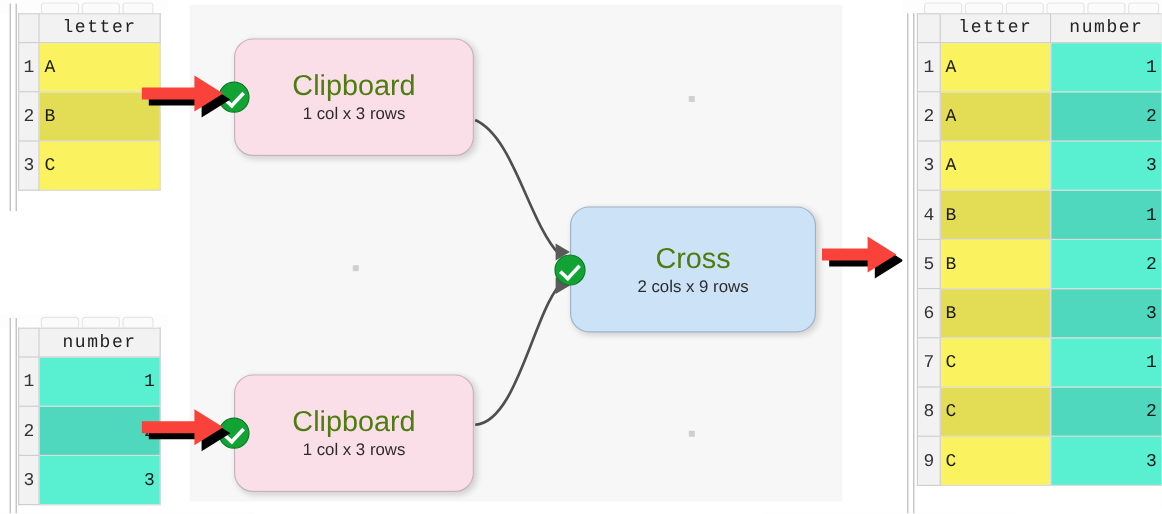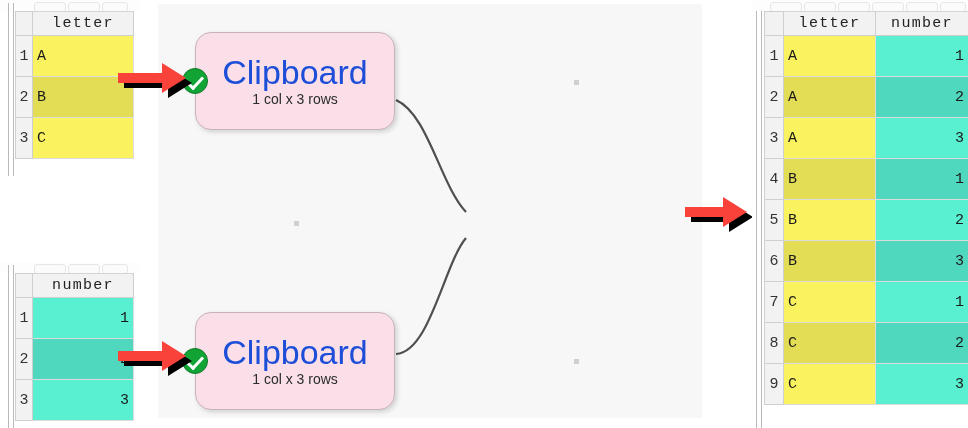--- a/index.html
+++ b/index.html
@@ -87,21 +87,21 @@
   
   .node{
     position:absolute;
     border-radius:16px;
     box-sizing:border-box;
     box-shadow:2px 2px 5px rgba(0,0,0,0.16);
     display:flex;flex-direction:column;
     align-items:center;justify-content:center;
   }
   .node .title{
-    font-size:34px;color:#1d4ed8;line-height:1;
+    font-size:24px;color:#4d7c0f;line-height:1;
     font-family:"Liberation Sans",sans-serif;
   }
   .node .sub{
     margin-top:2px;font-size:14px;color:#2b2b2b;
     font-family:"Liberation Sans",sans-serif;
   }
   .node.clip{background:#fbdfe8;border:1px solid #c9b3bb;}
   .node.cross{background:#cbe2f7;border:1px solid #9fb4c9;}
 
   .check{
@@ -214,20 +214,27 @@
     <div class="title">Clipboard</div>
     <div class="sub">1 col x 3 rows</div>
   </div>
 
   <div class="node clip" style="left:37px;top:308px;width:200px;height:98px;">
     <div class="check"></div>
     <div class="title">Clipboard</div>
     <div class="sub">1 col x 3 rows</div>
   </div>
 
+  <div class="node cross" style="left:317px;top:168px;width:205px;height:105px;">
+    <div class="inport" style="top:30px;"></div>
+    <div class="inport" style="top:58px;"></div>
+    <div class="check"></div>
+    <div class="title">Cross</div>
+    <div class="sub">2 cols x 9 rows</div>
+  </div>
 </div>
 
 <div class="redarrow" style="left:118px;top:58px;">
   <svg width="90" height="48" viewBox="0 0 90 48">
     <g transform="translate(6,8)">
       <path d="M0 12 L44 12 L44 2 L68 17 L44 32 L44 22 L0 22 Z" fill="#000000"></path>
     </g>
     <g transform="translate(0,3)">
       <path d="M0 12 L44 12 L44 2 L68 17 L44 32 L44 22 L0 22 Z" fill="#f9423a"></path>
     </g>

